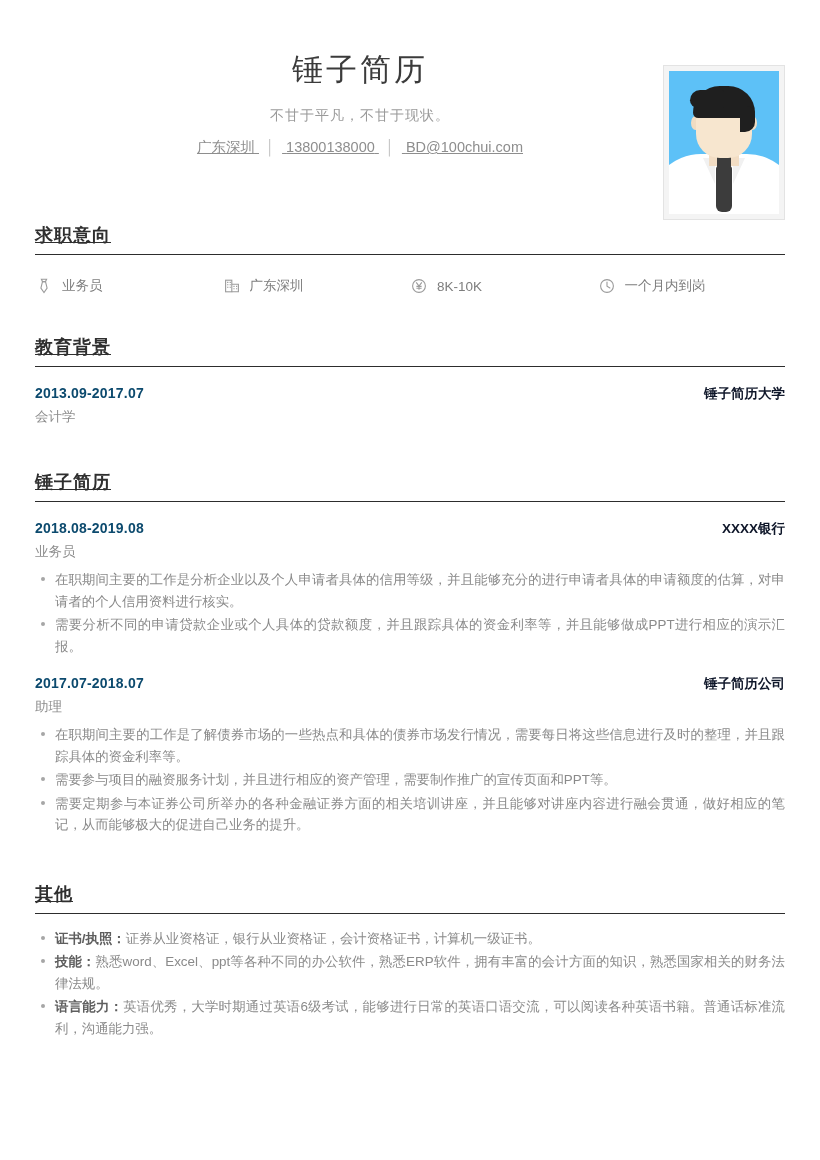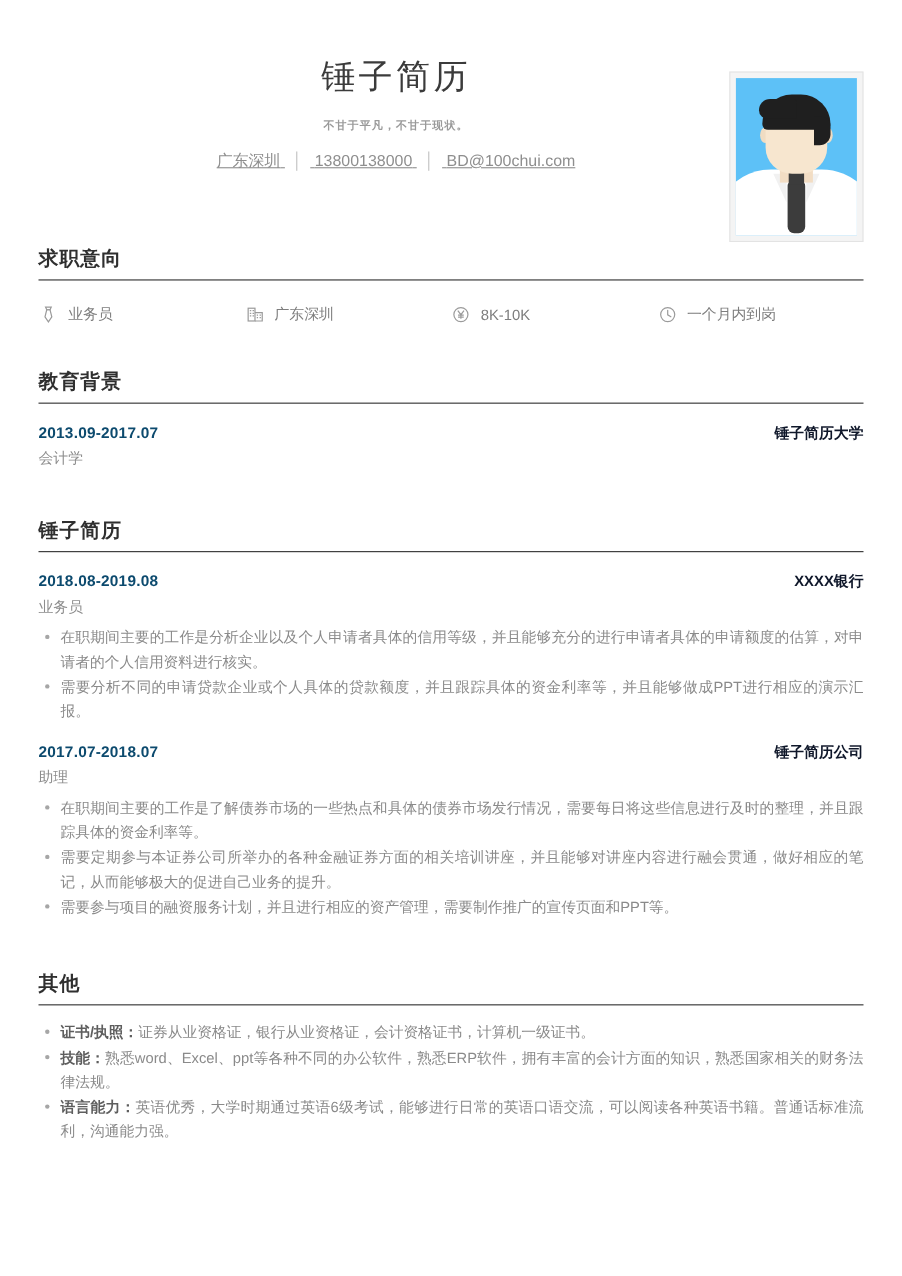--- a/index.html
+++ b/index.html
@@ -36,26 +36,25 @@
   }
   .resume-name {
     font-size: 31px;
     font-weight: 400;
     color: #3b3b3b;
     letter-spacing: 3px;
     line-height: 46px;
     margin: 0;
   }
   .resume-slogan {
-    font-size: 10px;
+    font-size: 14px;
     color: #9a9a9a;
     letter-spacing: 1px;
     line-height: 30px;
     margin-top: 7px;
-    font-weight: bold;
   }
   .contact-line {
     font-size: 14.5px;
     color: #8e8e8e;
     line-height: 26px;
     margin-top: 4px;
     white-space: nowrap;
     text-decoration: underline;
   }
   .contact-sep {
@@ -192,20 +191,21 @@
 
   
   .section { margin-top: 26px; }
   .section-title {
     font-size: 18px;
     font-weight: bold;
     color: #2f2f2f;
     letter-spacing: 1px;
     line-height: 24px;
     padding-bottom: 7px;
+    text-decoration: underline;
   }
   .section-rule {
     height: 1px;
     background: #2d2d2d;
     width: 100%;
   }
 
   
   .intent-row {
     display: flex;
@@ -406,22 +406,22 @@
     </div>
 
     <div class="entry">
       <div class="entry-head">
         <span class="entry-date">2017.07-2018.07</span>
         <span class="entry-org">锤子简历公司</span>
       </div>
       <div class="entry-sub">助理</div>
       <ul class="bullets">
         <li>在职期间主要的工作是了解债券市场的一些热点和具体的债券市场发行情况，需要每日将这些信息进行及时的整理，并且跟踪具体的资金利率等。</li>
+        <li>需要参与项目的融资服务计划，并且进行相应的资产管理，需要制作推广的宣传页面和PPT等。</li>
         <li>需要定期参与本证券公司所举办的各种金融证券方面的相关培训讲座，并且能够对讲座内容进行融会贯通，做好相应的笔记，从而能够极大的促进自己业务的提升。</li>
-        <li>需要参与项目的融资服务计划，并且进行相应的资产管理，需要制作推广的宣传页面和PPT等。</li>
       </ul>
     </div>
   </div>
 
   <div class="section section-other">
     <div class="section-title">其他</div>
     <div class="section-rule"></div>
 
     <ul class="bullets" style="margin-top:14px;">
       <li>

